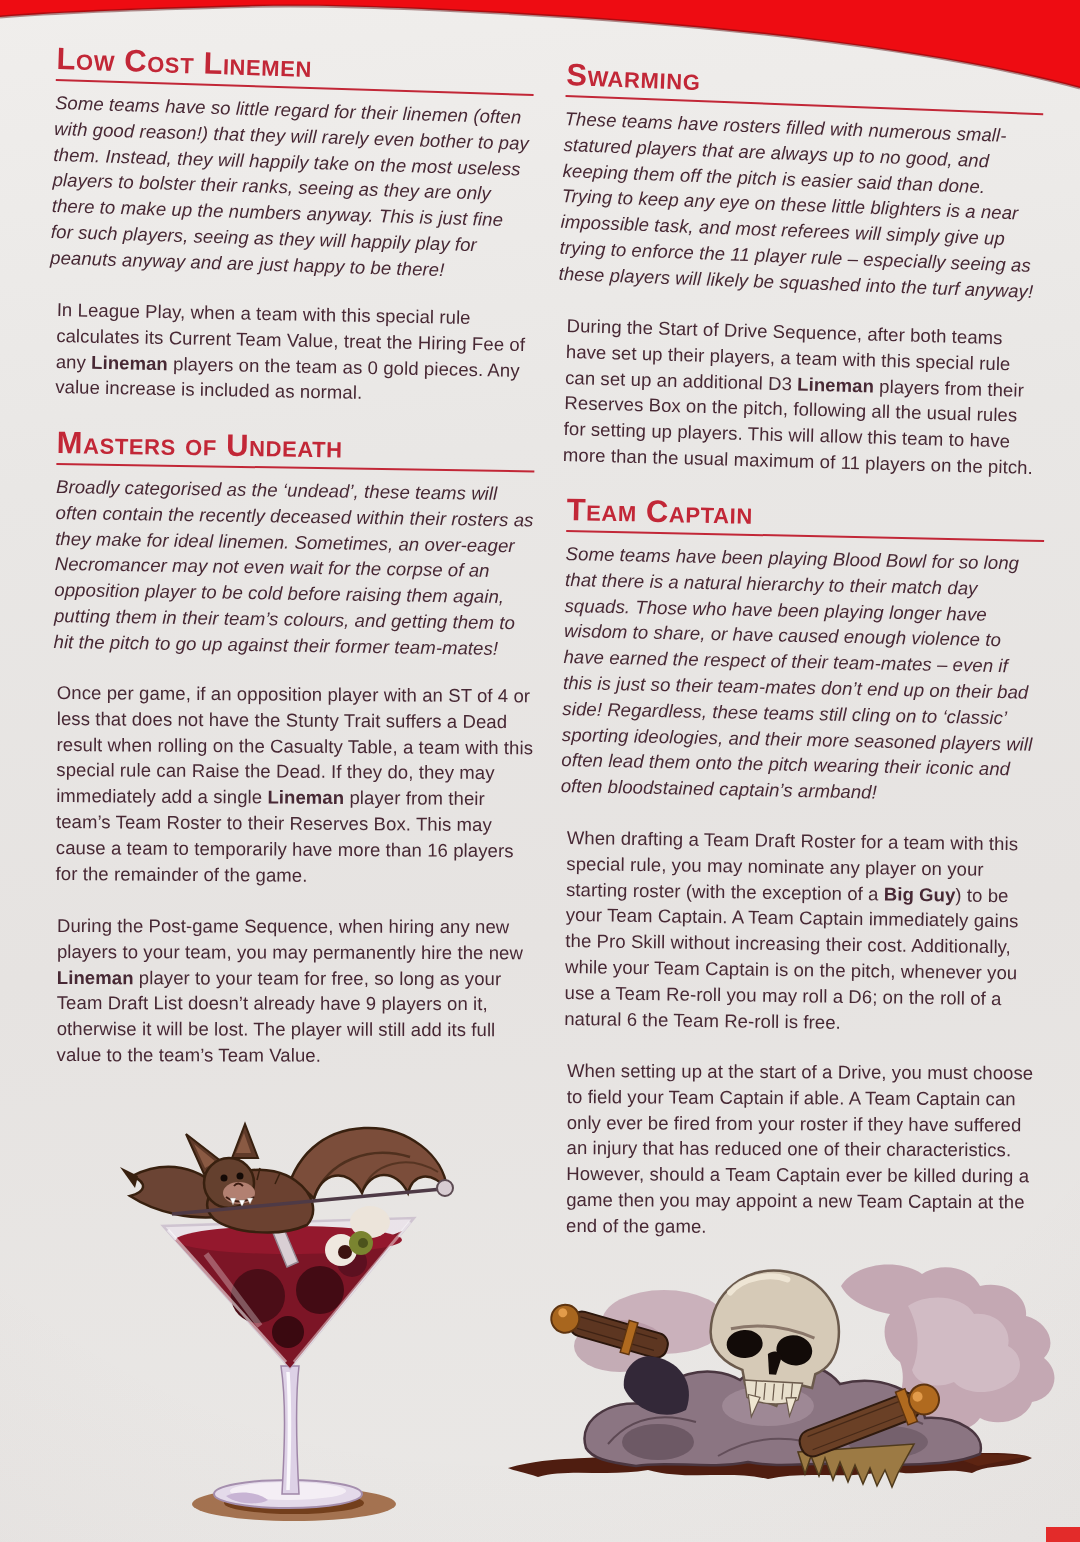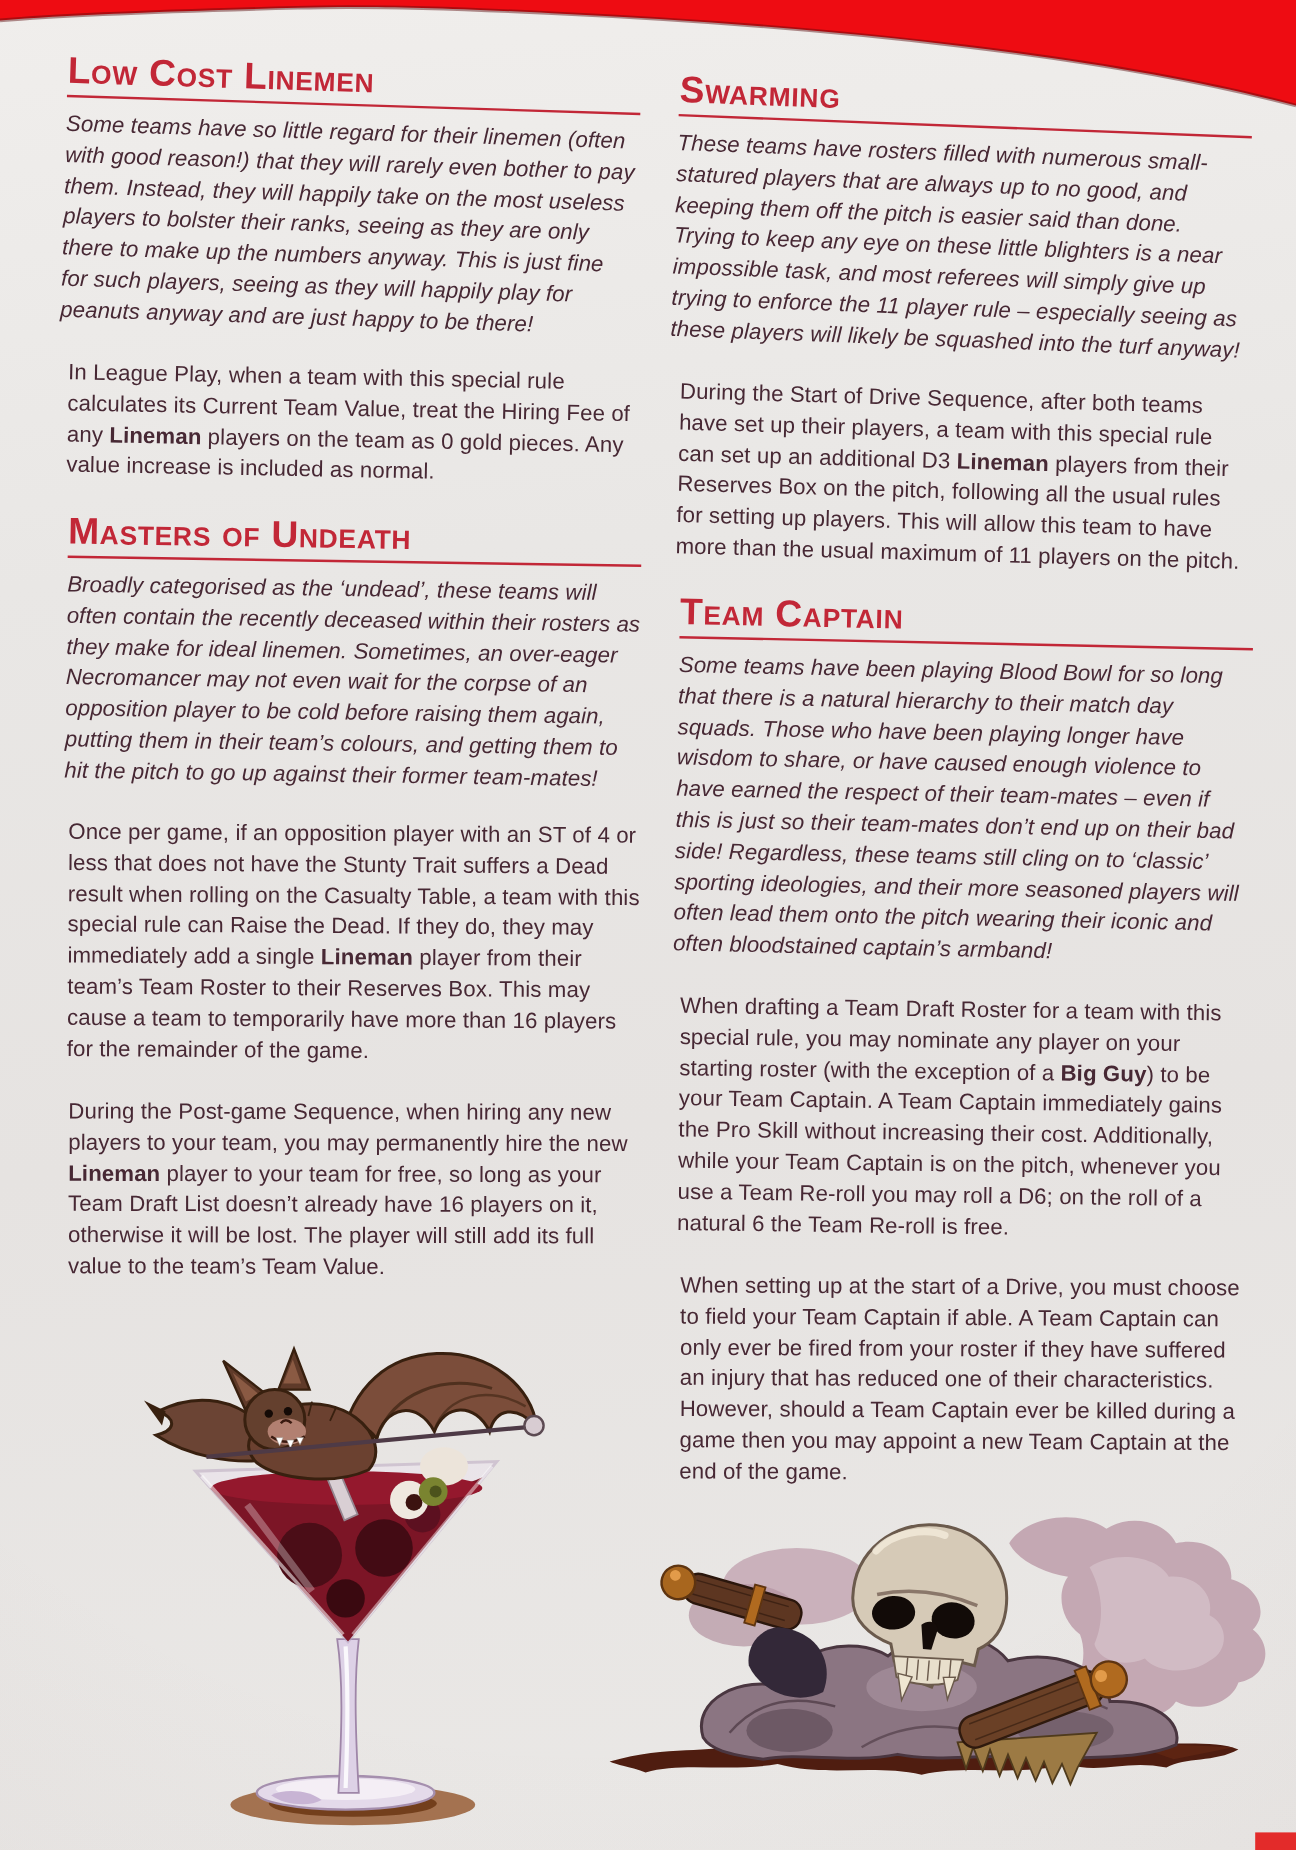--- a/index.html
+++ b/index.html
@@ -56,21 +56,21 @@
     </div>
     <div class="sec t09">
       <h2 class="rb">Masters of Undeath</h2>
       <div class="rule"></div>
       <p class="flavor"><span>Broadly categorised as the ‘undead’, these teams will often contain the recently deceased within their rosters as they make for ideal linemen. Sometimes, an over-eager Necromancer may not even wait for the corpse of an opposition player to be cold before raising them again, putting them in their team’s colours, and getting them to hit the pitch to go up against their former team-mates!</span></p>
     </div>
     <div class="sec t04">
       <p class="body"><span>Once per game, if an opposition player with an ST of 4 or less that does not have the Stunty Trait suffers a Dead result when rolling on the Casualty Table, a team with this special rule can Raise the Dead. If they do, they may immediately add a single </span><span style="font-weight: bold;">Lineman</span><span> player from their team’s Team Roster to their Reserves Box. This may cause a team to temporarily have more than 16 players for the remainder of the game.</span></p>
     </div>
     <div class="sec t02">
-      <p class="body"><span>During the Post-game Sequence, when hiring any new players to your team, you may permanently hire the new </span><span style="font-weight: bold;">Lineman</span><span> player to your team for free, so long as your Team Draft List doesn’t already have 16 players on it, otherwise it will be lost. The player will still add its full value to the team’s Team Value.</span></p>
+      <p class="body"><span>During the Post-game Sequence, when hiring any new players to your team, you may permanently hire the new </span><span style="font-weight: bold;">Lineman</span><span> player to your team for free, so long as your Team Draft List doesn’t already have 9 players on it, otherwise it will be lost. The player will still add its full value to the team’s Team Value.</span></p>
     </div>
   </div>
 
   <div class="col col-right">
     <div class="sec t22">
       <h2 class="rb">Swarming</h2>
       <div class="rule"></div>
       <p class="flavor"><span>These teams have rosters filled with numerous small-statured players that are always up to no good, and keeping them off the pitch is easier said than done. Trying to keep any eye on these little blighters is a near impossible task, and most referees will simply give up trying to enforce the 11 player rule – especially seeing as these players will likely be squashed into the turf anyway!</span></p>
     </div>
     <div class="sec t16">

